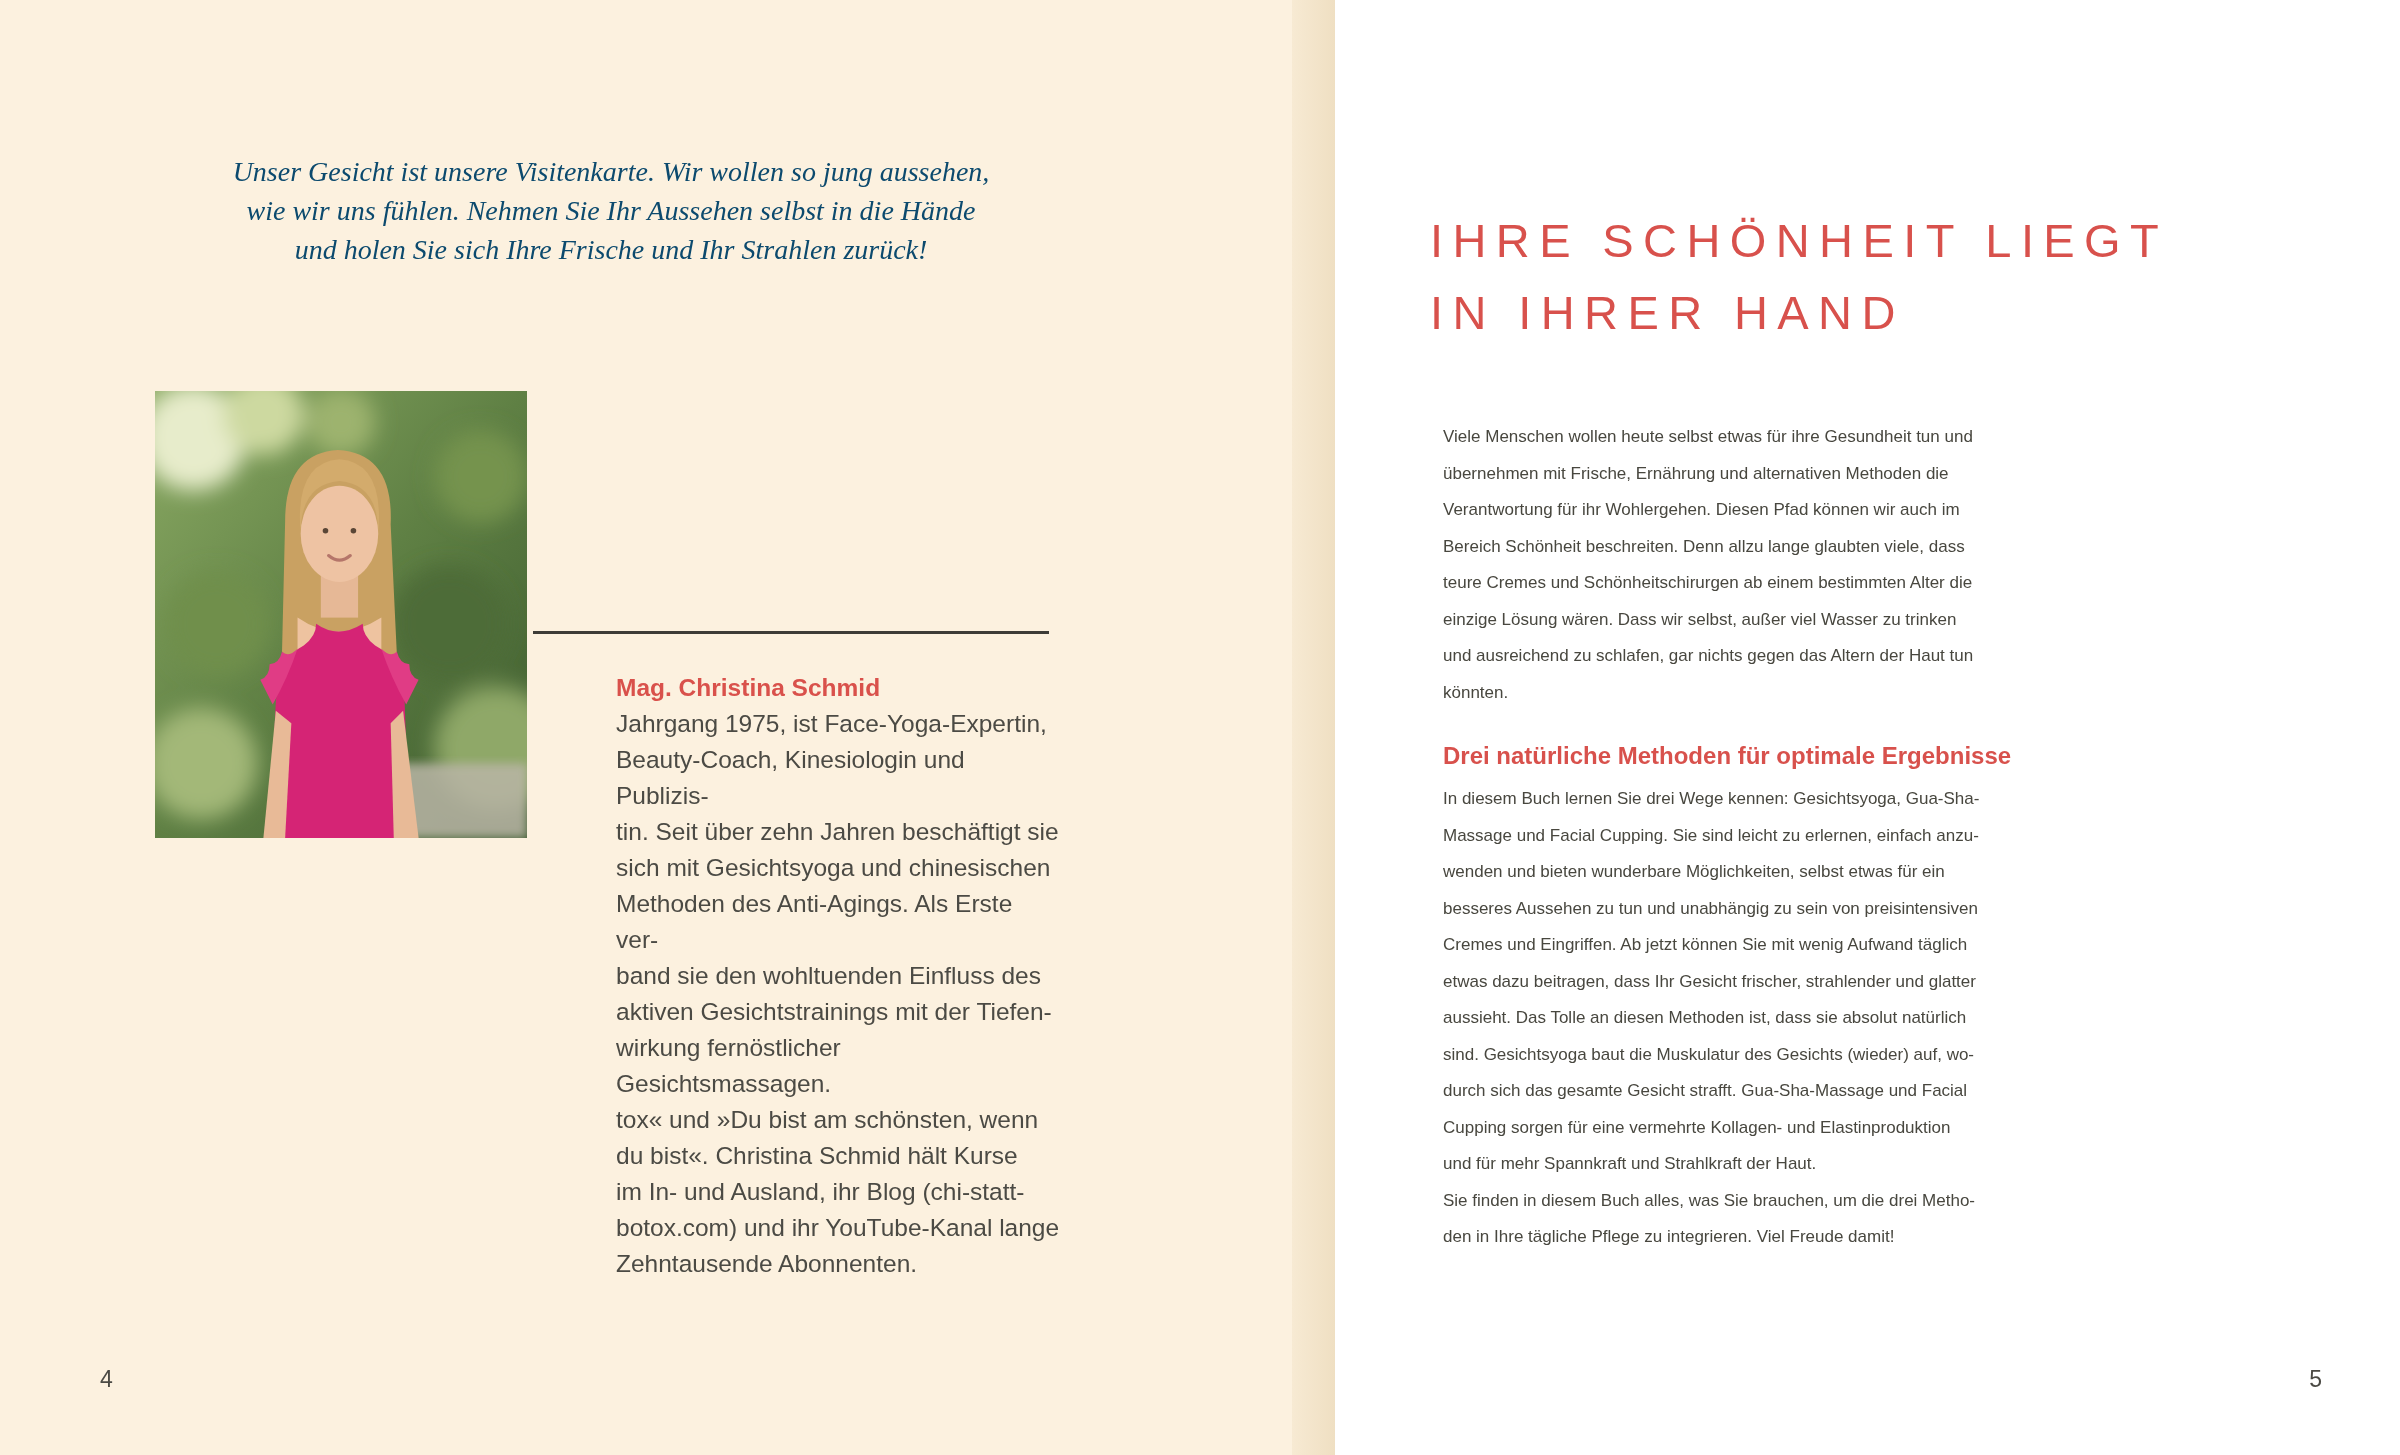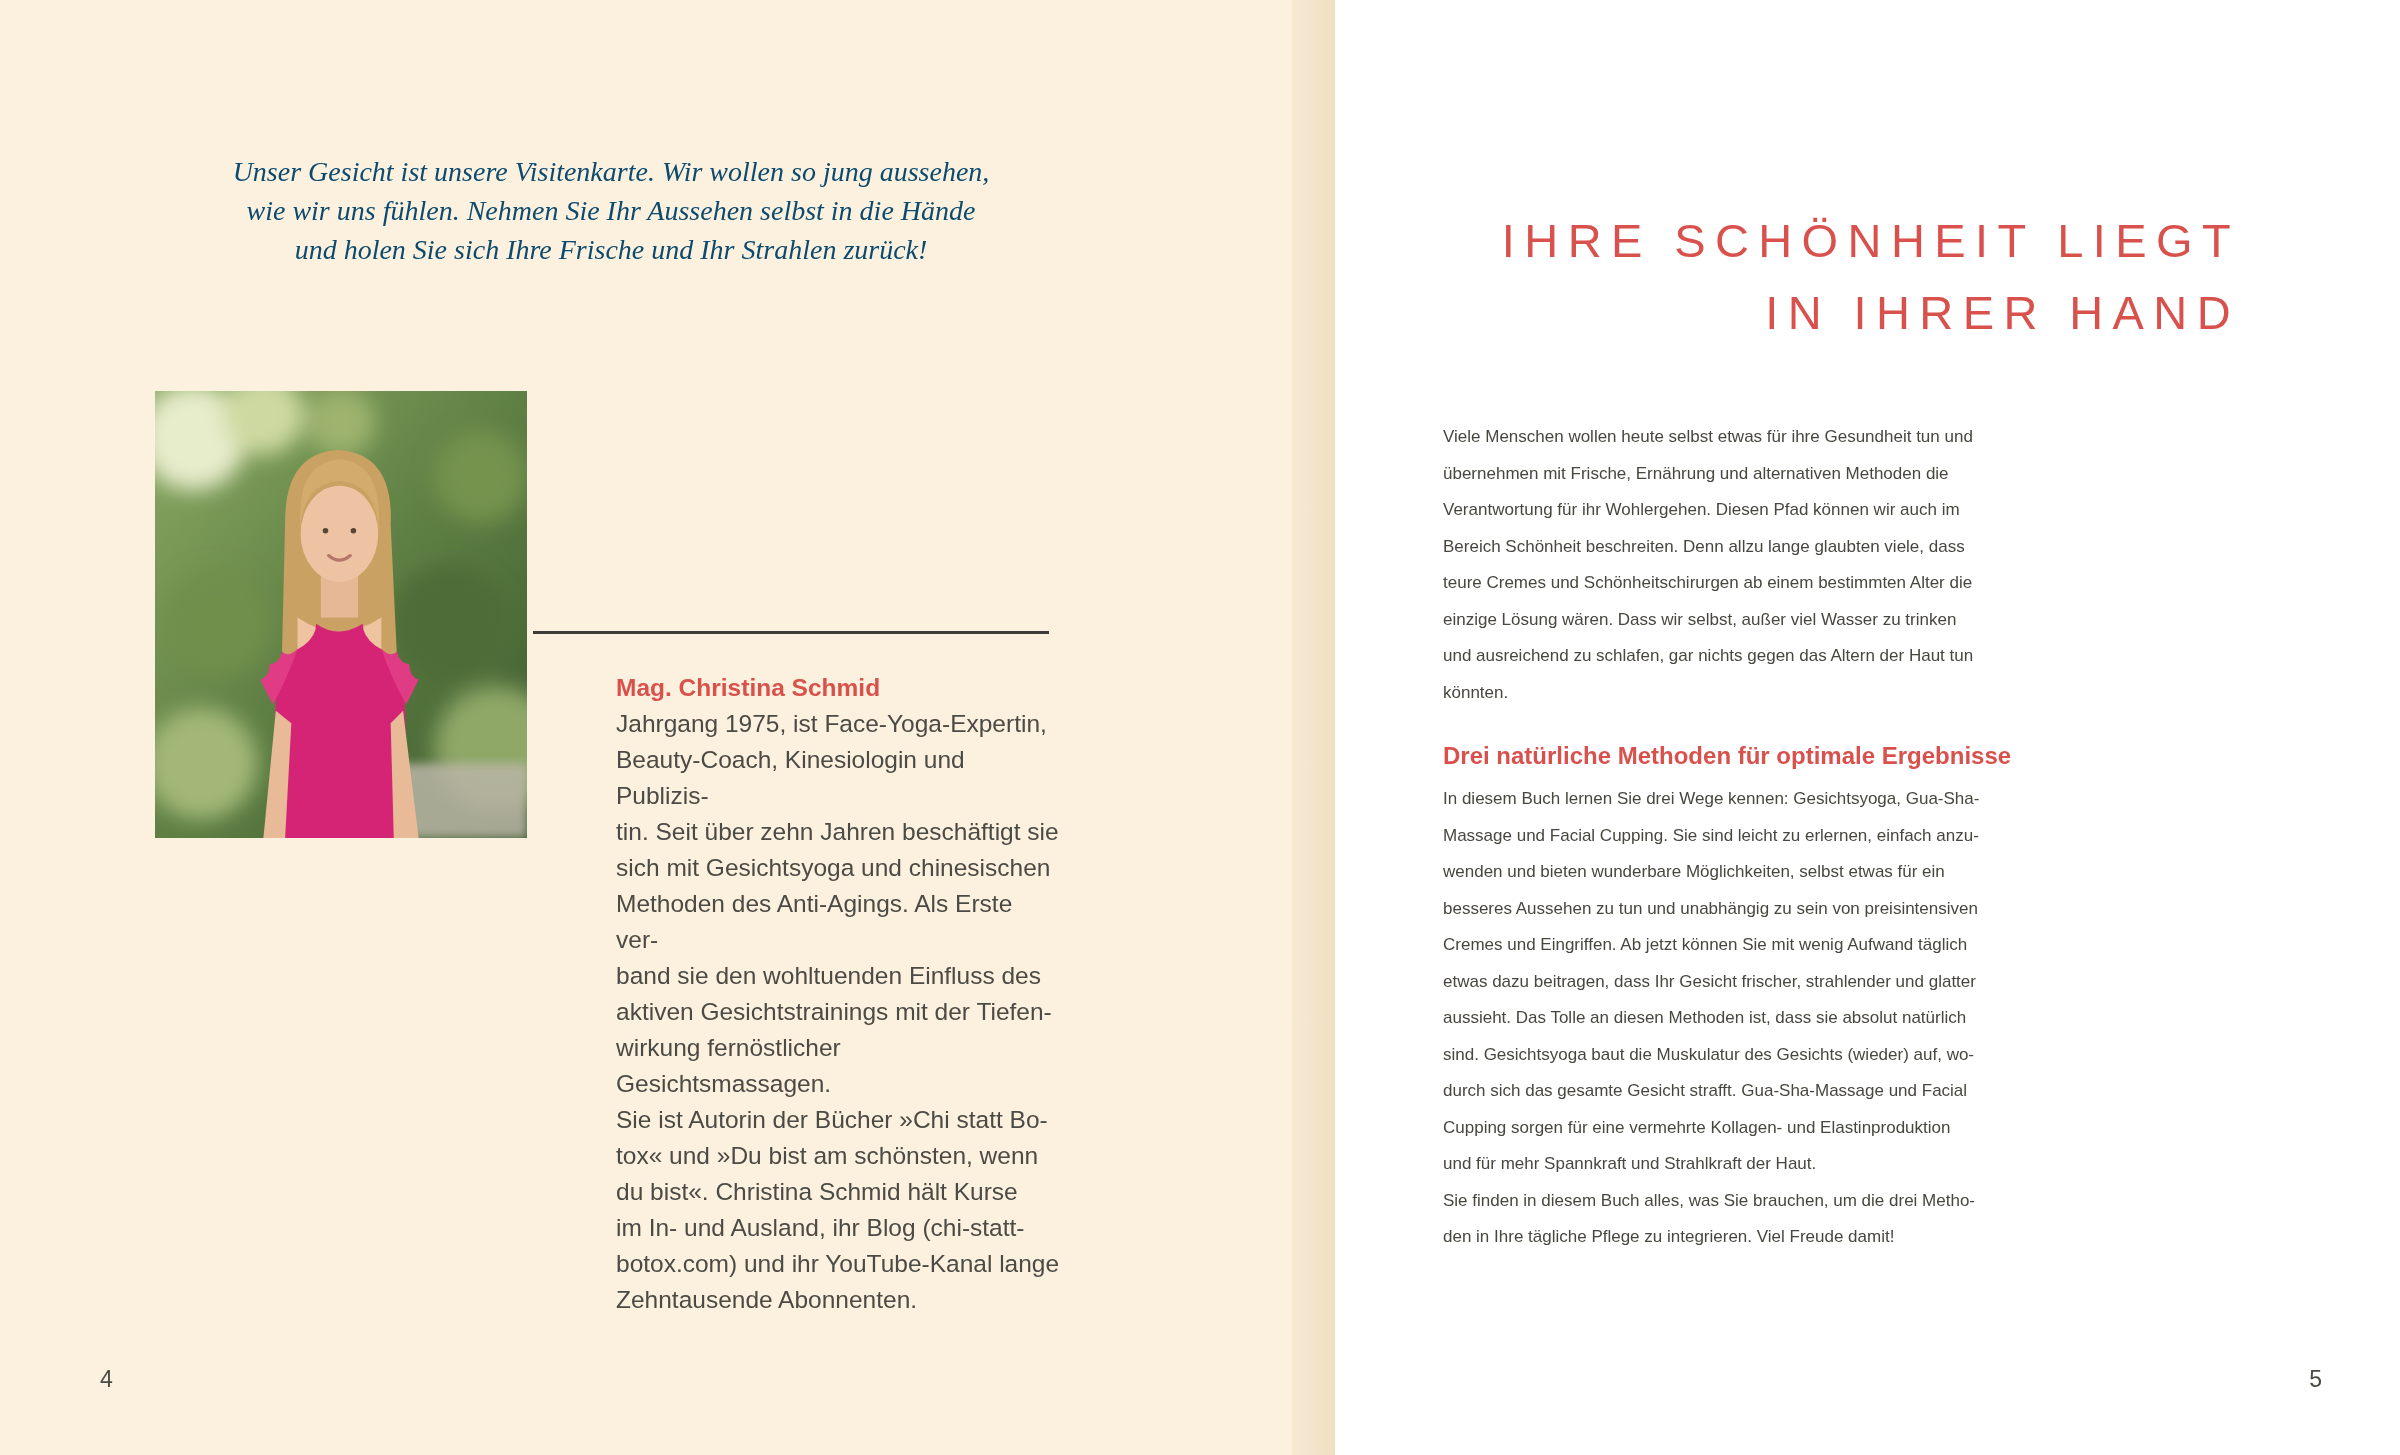--- a/index.html
+++ b/index.html
@@ -19,21 +19,21 @@
   .photo svg{display:block;width:100%;height:100%;}
   .rule{position:absolute;left:533px;top:631px;width:516px;border-top:3px solid #3d3c37;}
   .author{position:absolute;left:616px;top:662px;width:445px;
           font-size:24.5px;line-height:36px;color:#4b4a44;margin-top:8px;}
   .author-name{color:#d9514b;font-weight:bold;margin-bottom:0;}
   .pagenum{position:absolute;font-size:23px;color:#4b4a44;}
   .pagenum-left{left:100px;top:1366px;}
   .pagenum-right{right:78px;top:1366px;}
 
   
-  .heading{position:absolute;left:95px;top:205px;width:810px;text-align:right;
+  .heading{position:absolute;left:95px;top:205px;width:810px;text-align:left;
            color:#d8514c;font-size:47px;line-height:72px;letter-spacing:0.2em;
            font-weight:500;}
   .bodytext{font-size:17px;line-height:36.5px;color:#48473f;}
   .para1{position:absolute;left:108px;top:419px;width:800px;}
   .subheading{position:absolute;left:108px;top:742px;width:800px;
               color:#d8514c;font-weight:bold;font-size:24px;}
   .para2{position:absolute;left:108px;top:781px;width:800px;}
 </style>
 </head>
 <body>
@@ -106,21 +106,20 @@
       <div class="author-name">Mag. Christina Schmid</div>
       <div>
           <div>Jahrgang 1975, ist Face-Yoga-Expertin,</div>
           <div>Beauty-Coach, Kinesiologin und Publizis-</div>
           <div>tin. Seit über zehn Jahren beschäftigt sie</div>
           <div>sich mit Gesichtsyoga und chinesischen</div>
           <div>Methoden des Anti-Agings. Als Erste ver-</div>
           <div>band sie den wohltuenden Einfluss des</div>
           <div>aktiven Gesichtstrainings mit der Tiefen-</div>
           <div>wirkung fernöstlicher Gesichtsmassagen.</div>
-          <div>Sie ist Autorin der Bücher »Chi statt Bo-</div>
           <div>tox« und »Du bist am schönsten, wenn</div>
           <div>du bist«. Christina Schmid hält Kurse</div>
           <div>im In- und Ausland, ihr Blog (chi-statt-</div>
           <div>botox.com) und ihr YouTube-Kanal lange</div>
           <div>Zehntausende Abonnenten.</div>
         </div>
     </div>
 
     <div class="pagenum pagenum-left">4</div>
   </div>

